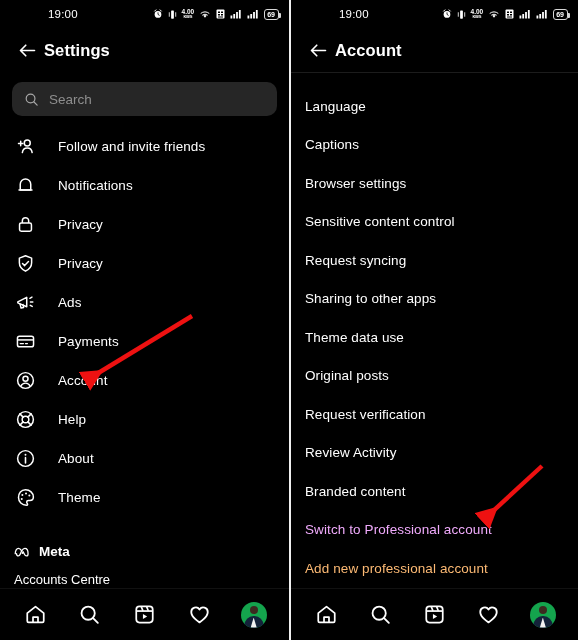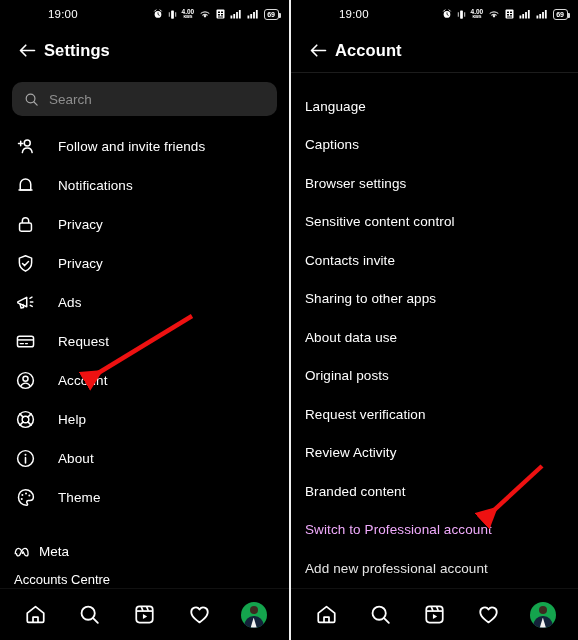--- a/index.html
+++ b/index.html
@@ -38,21 +38,21 @@
 
   
   .slist { padding-top:11px; }
   .srow { height:39px; display:flex; align-items:center; padding:0 14px; gap:22px; cursor:pointer; }
   .srow .ic { width:22px; height:22px; display:flex; align-items:center; justify-content:center; flex:0 0 22px; }
   .srow .lbl { font-size:13.5px; color:#fff; letter-spacing:.1px; }
 
   
   .meta-block { position:absolute; left:0; right:0; bottom:52px; padding:0 14px; }
   .meta-row { display:flex; align-items:center; gap:6px; height:22px; }
-  .meta-name { font-size:13.5px; font-weight:400; }
+  .meta-name { font-size:13.5px; font-weight:700; }
   .accounts-centre { font-size:13px; margin-top:10px; display:inline-block; cursor:pointer; }
 
   
   .alist { padding-top:14px; }
   .arow { height:38.5px; display:flex; align-items:center; padding:0 14px; cursor:pointer; }
   .arow .lbl { font-size:13.5px; color:#fff; letter-spacing:.1px; }
   .arow.link .lbl { }
 
   
   .bottomnav { position:absolute; left:0; right:0; bottom:0; height:52px;
@@ -199,21 +199,21 @@
       </div>
 
       <div class="srow">
         <span class="ic">
           <svg width="21" height="21" viewBox="0 0 24 24">
             <rect x="2.8" y="6" width="18.4" height="12" rx="2.4" stroke="#fff" stroke-width="1.7" fill="none"></rect>
             <path d="M2.8 10.2h18.4" stroke="#fff" stroke-width="1.7"></path>
             <path d="M6 14.4h3.6M12 14.4h2.2" stroke="#fff" stroke-width="1.5" stroke-linecap="round"></path>
           </svg>
         </span>
-        <span class="lbl">Request</span>
+        <span class="lbl">Payments</span>
       </div>
 
       <div class="srow">
         <span class="ic">
           <svg width="21" height="21" viewBox="0 0 24 24">
             <circle cx="12" cy="12" r="9" stroke="#fff" stroke-width="1.7" fill="none"></circle>
             <circle cx="12" cy="10" r="2.9" stroke="#fff" stroke-width="1.7" fill="none"></circle>
             <path d="M6.6 18.6c1-2.3 3-3.6 5.4-3.6s4.4 1.3 5.4 3.6" stroke="#fff" stroke-width="1.7" fill="none" stroke-linecap="round"></path>
           </svg>
         </span>
@@ -378,45 +378,45 @@
       <div class="arow">
         <span class="lbl">Captions</span>
         </div>
       <div class="arow">
         <span class="lbl">Browser settings</span>
         </div>
       <div class="arow">
         <span class="lbl">Sensitive content control</span>
         </div>
       <div class="arow">
-        <span class="lbl">Contacts invite</span>
+        <span class="lbl">Request syncing</span>
         </div>
       <div class="arow">
         <span class="lbl">Sharing to other apps</span>
         </div>
       <div class="arow">
-        <span class="lbl">About data use</span>
+        <span class="lbl">Theme data use</span>
         </div>
       <div class="arow">
         <span class="lbl">Original posts</span>
         </div>
       <div class="arow">
         <span class="lbl">Request verification</span>
         </div>
       <div class="arow">
         <span class="lbl">Review Activity</span>
         </div>
       <div class="arow">
         <span class="lbl">Branded content</span>
         </div>
       <div class="arow link">
         <span class="lbl" style="color:#f0abfc">Switch to Professional account</span>
         </div>
       <div class="arow link">
-        <span class="lbl" style="color:#e5e5e5">Add new professional account</span>
+        <span class="lbl" style="color:#fdba74">Add new professional account</span>
         </div>
     </div>
 
     <svg class="arrow-svg" viewBox="0 0 289 640">
       <defs>
         <marker id="ah2" markerWidth="5" markerHeight="5" refX="2.2" refY="2.5" orient="auto">
           <path d="M5,0 L5,5 L0,2.5 z" fill="#ee1111"></path>
         </marker>
       </defs>
       <line x1="251" y1="466" x2="200" y2="513" stroke="#ee1111" stroke-width="4.4" marker-end="url(#ah2)"></line>

